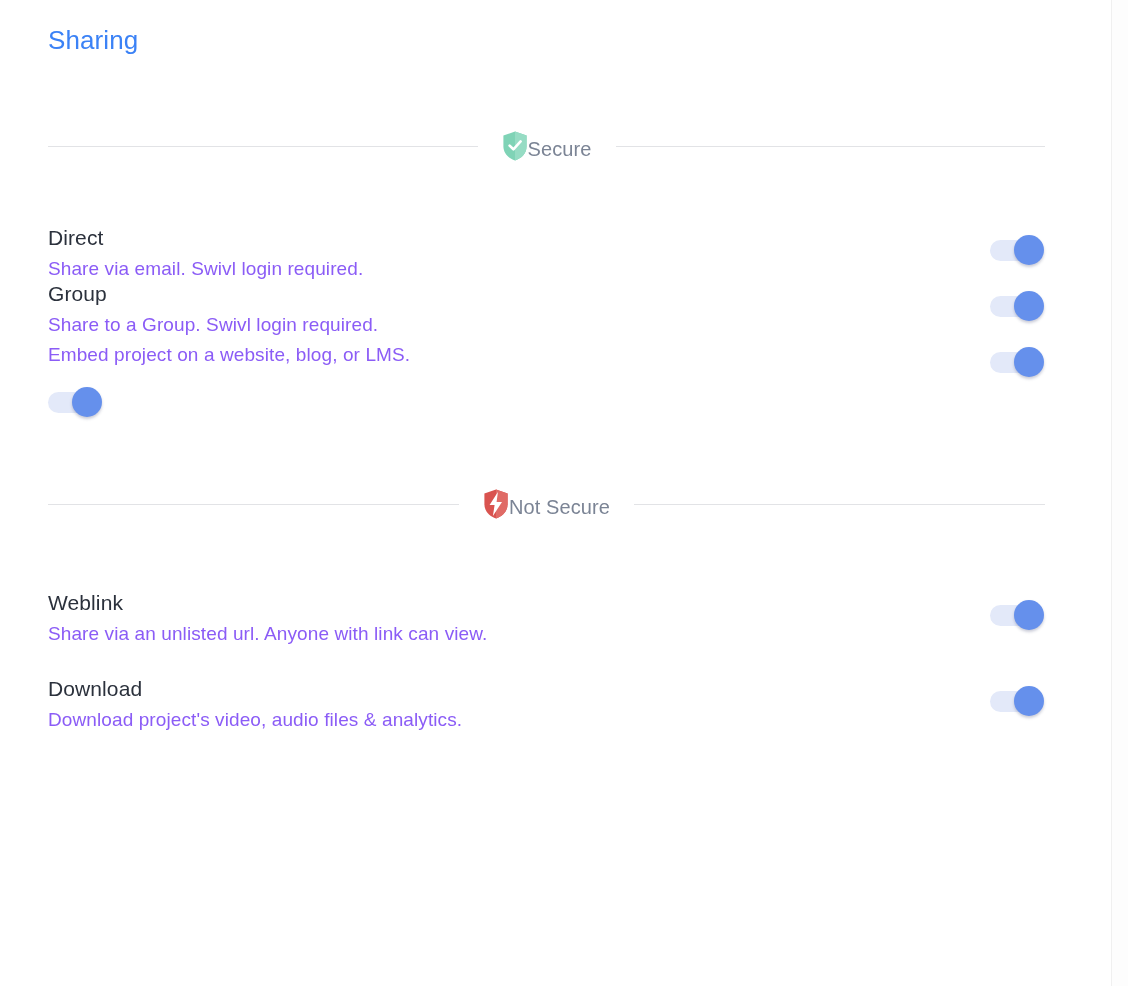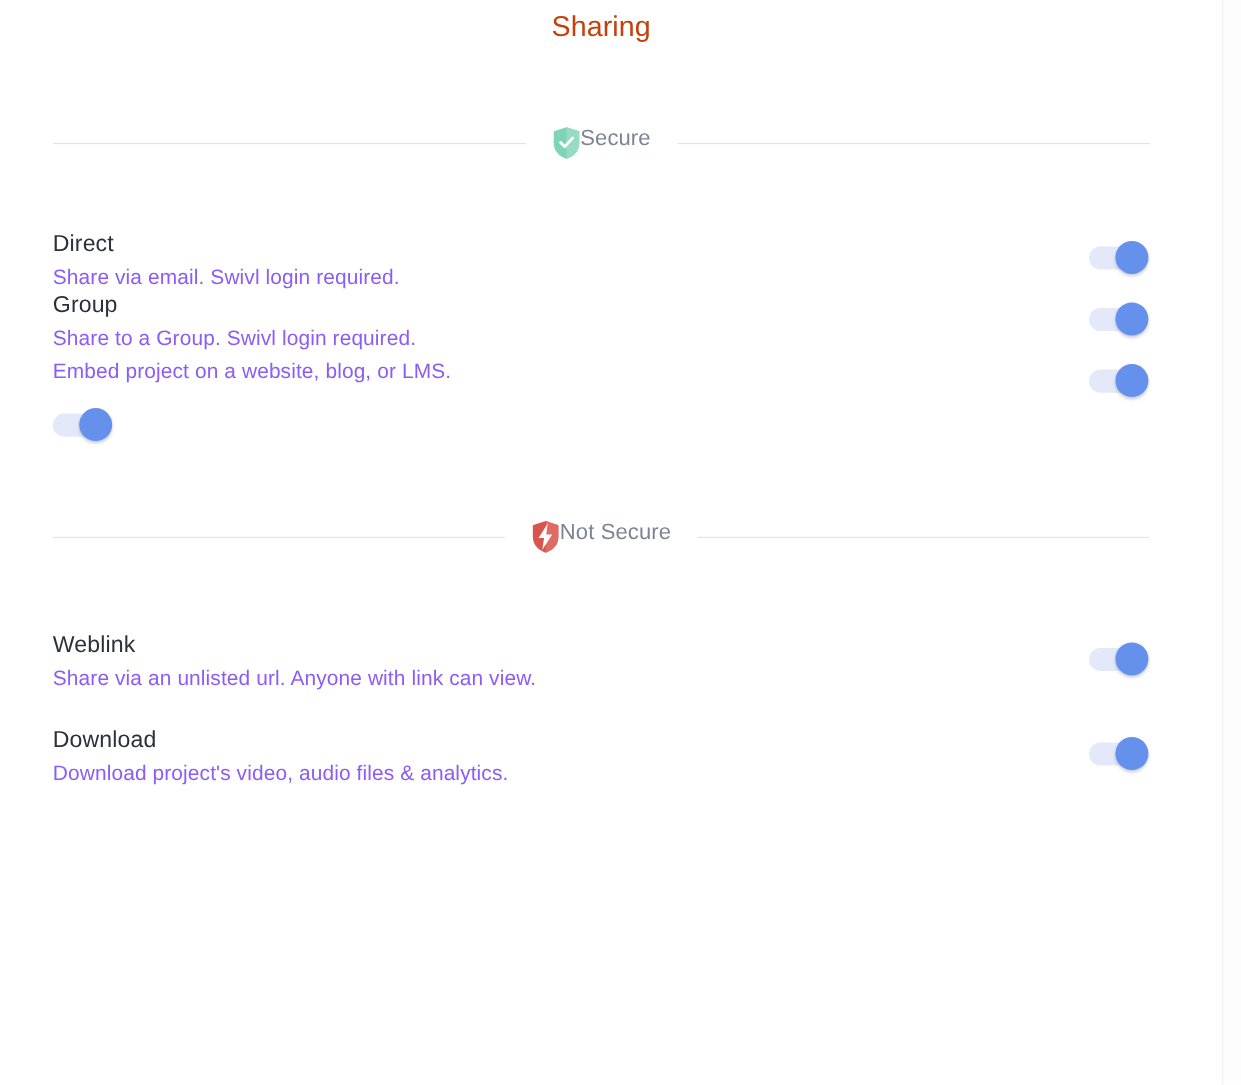--- a/index.html
+++ b/index.html
@@ -37,44 +37,43 @@
 
   .content {
     position: absolute;
     left: 48px;
     top: 0;
     width: 997px; 
   }
 
   .page-title {
     margin: 0;
-    padding-top: 8px;
+    padding-top: 24px;
     font-size: 26px;
     font-weight: 400;
-    color: #c2410c;
+    color: #3b82f6;
     letter-spacing: 0.1px;
     line-height: 32px;
-    text-align: center;
   }
 
   
   .section-divider {
     display: flex;
     align-items: center;
     width: 997px;
   }
   .divider-line {
     flex: 1 1 auto;
     height: 1px;
     background: #e2e3e6;
   }
   .divider-mid {
     flex: 0 0 auto;
     display: flex;
-    align-items: flex-start;
+    align-items: flex-end;
     padding: 0 24px;
   }
   .divider-label {
     font-size: 20px;
     font-weight: 400;
     color: #7b8495;
     white-space: nowrap;
     letter-spacing: 0.1px;
   }
   .shield-icon {

